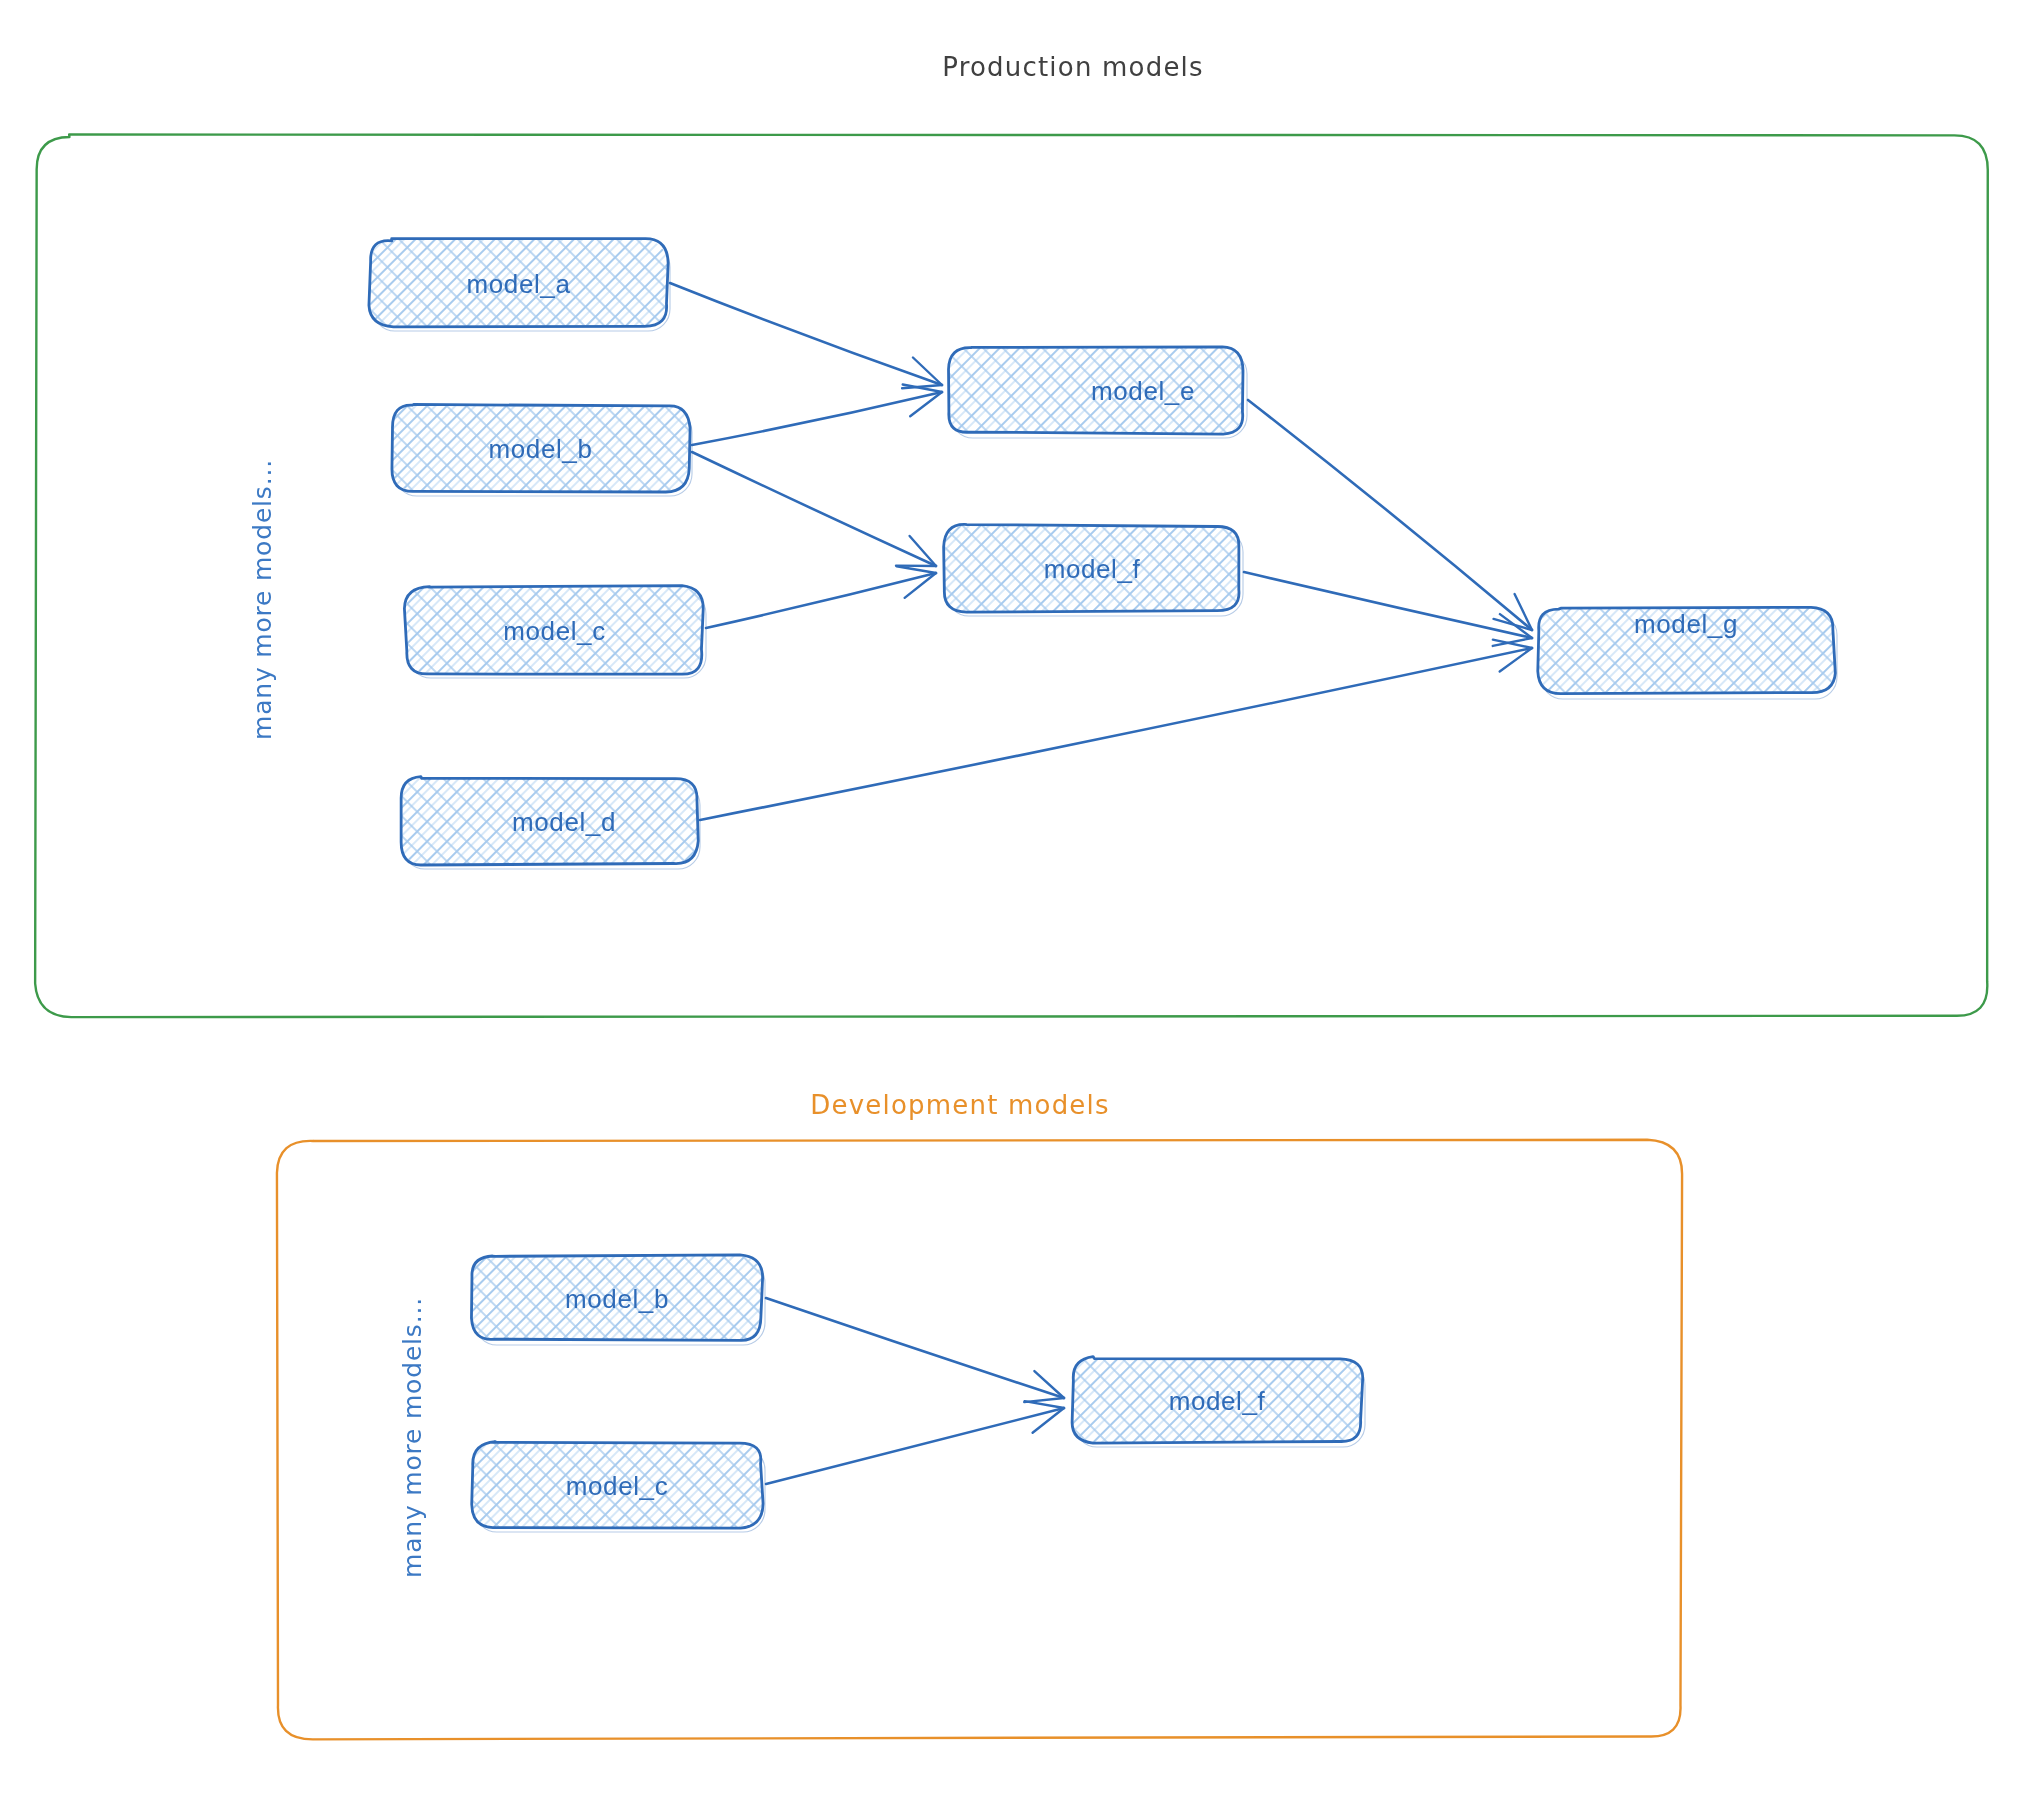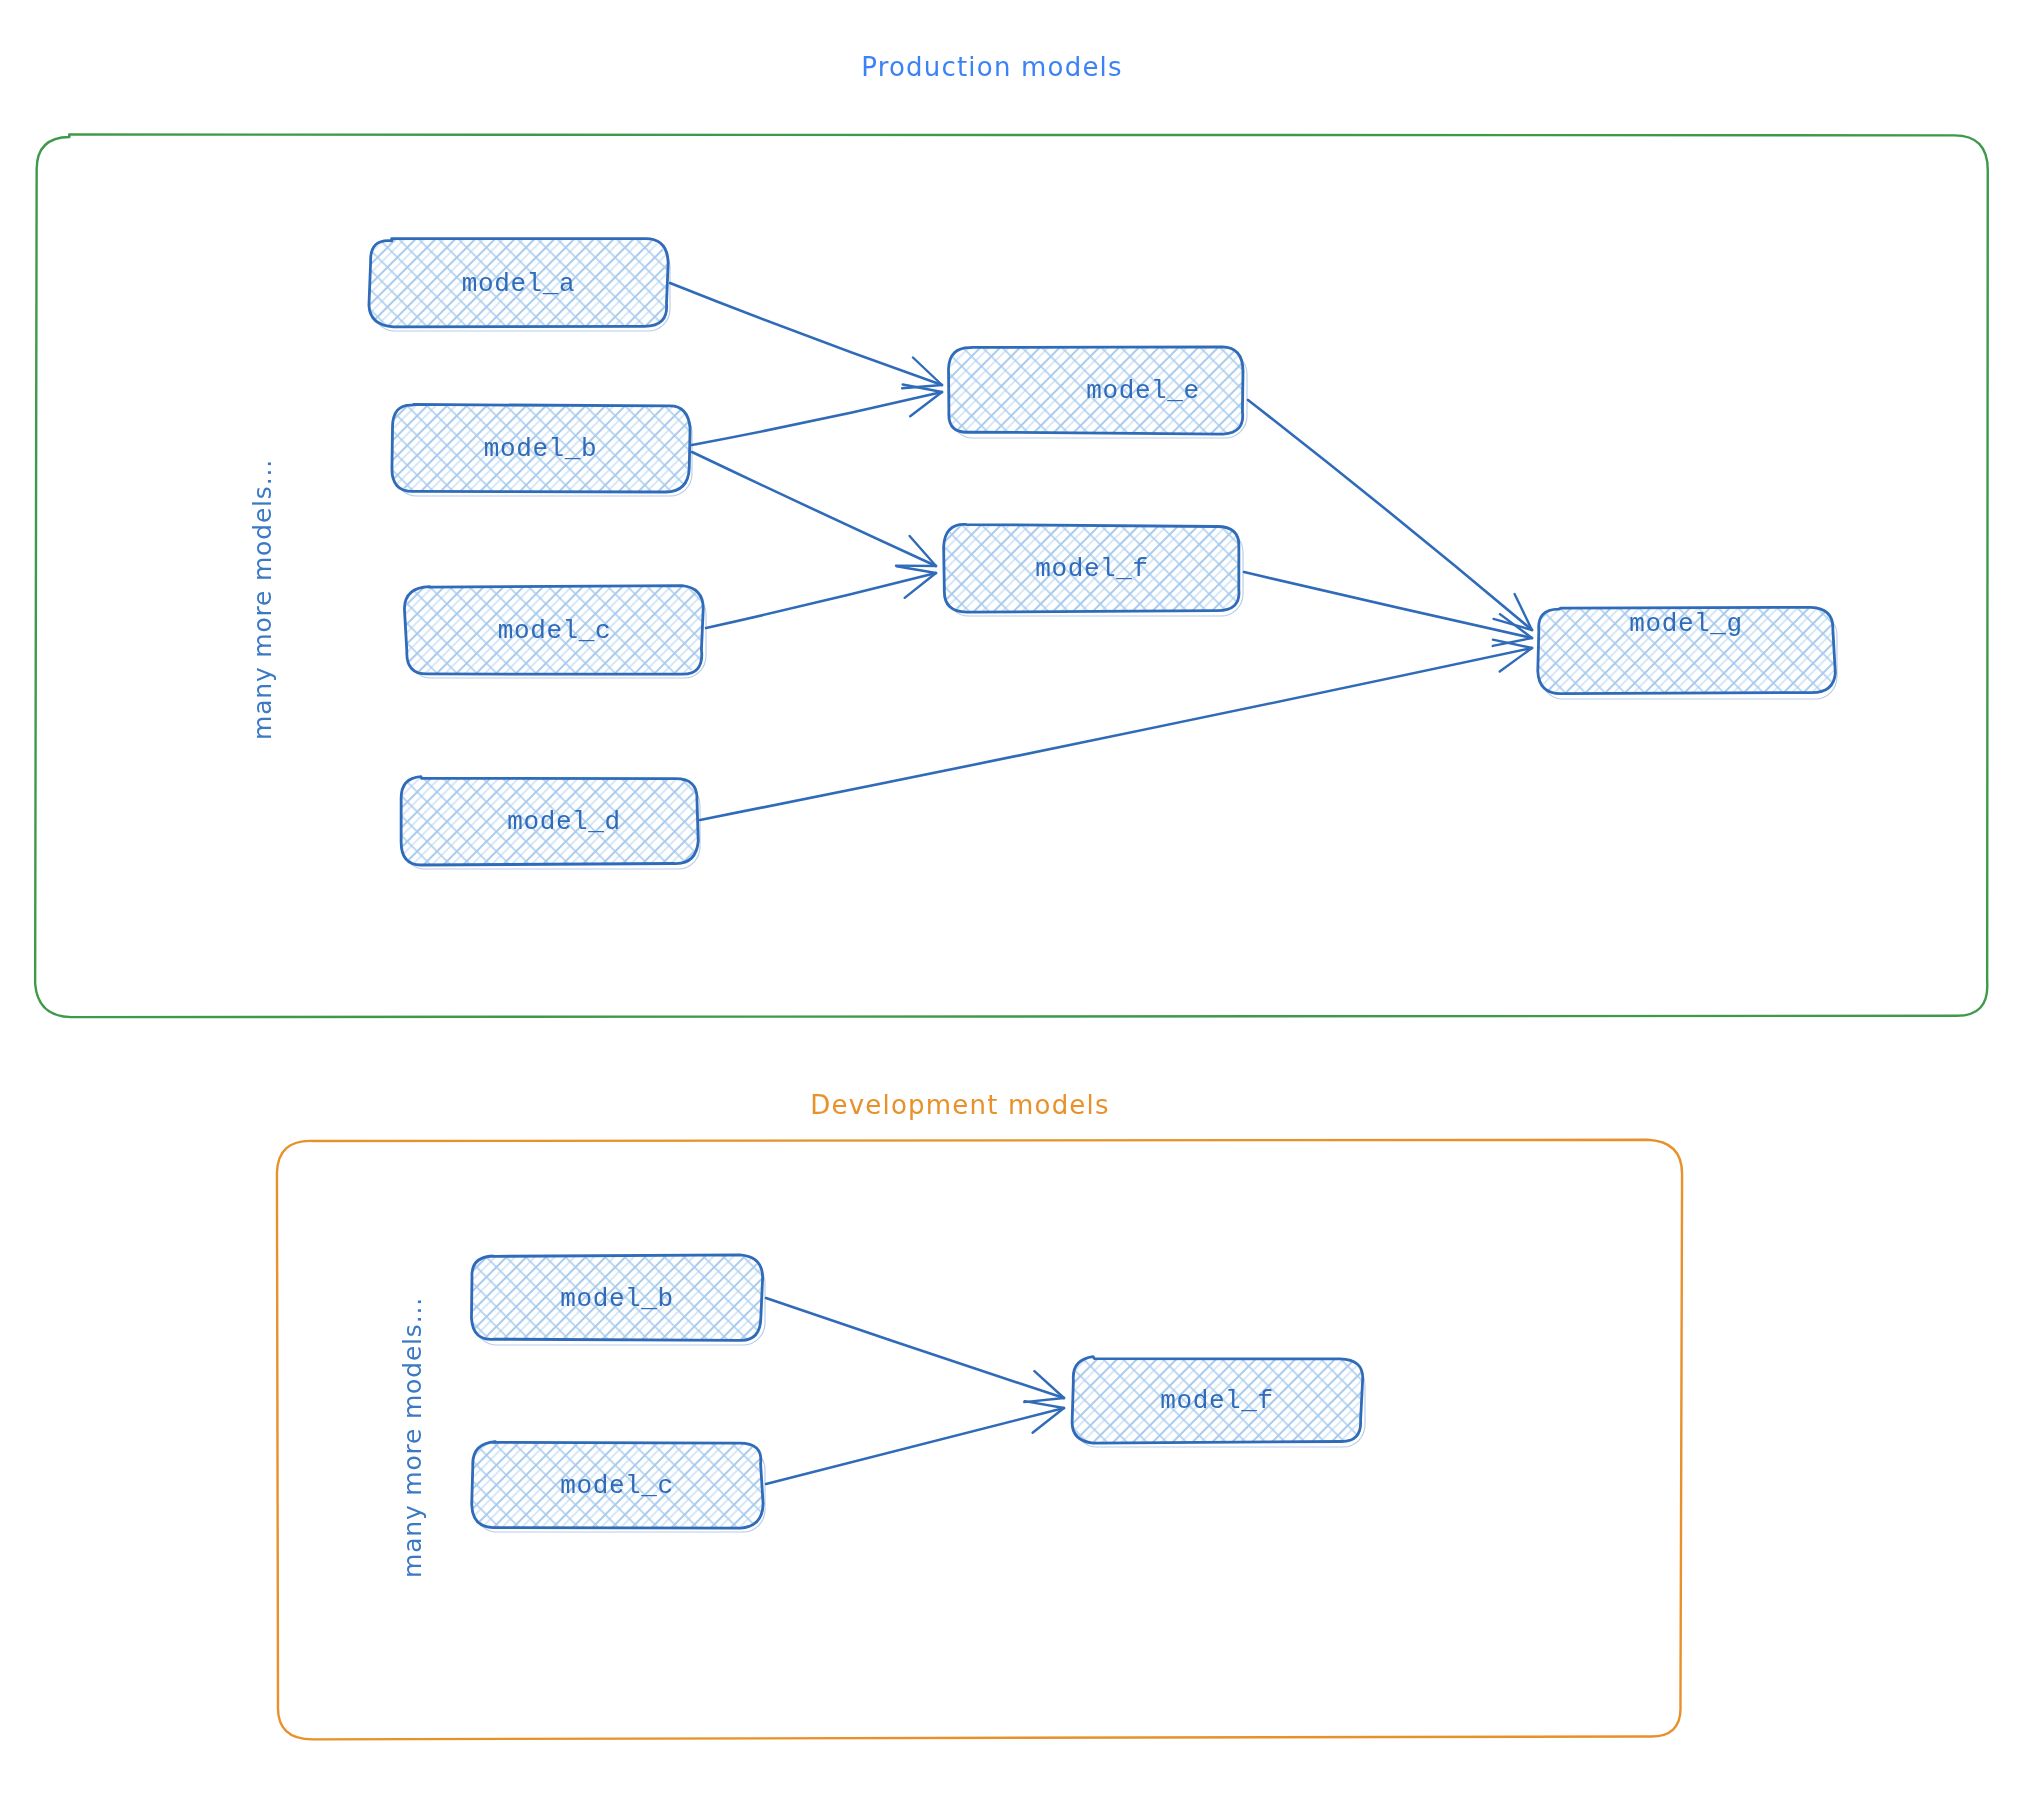--- a/index.html
+++ b/index.html
@@ -13,21 +13,21 @@
   .group-title{
     position:absolute;
     font-family:"DejaVu Sans", sans-serif;
     font-size:26px;
     letter-spacing:1.2px;
     white-space:nowrap;
     transform:translateX(-50%);
   }
   .node-label{
     position:absolute;
-    font-family:Liberation Mono, monospace;
+    font-family:Liberation Sans, sans-serif;
     font-size:26px;
     letter-spacing:0.6px;
     color:#2F6BB8;
     white-space:nowrap;
     transform:translate(-50%,-50%);
     pointer-events:none;
   }
   .side-note{
     position:absolute;
     font-family:"DejaVu Sans", sans-serif;
@@ -167,21 +167,21 @@
         <g>
           <rect x="1075" y="1363" width="290" height="84" rx="22" fill="none" stroke="#2F6BB8" stroke-width="1.1" opacity="0.35"></rect>
           <rect x="1072" y="1358" width="290" height="84" rx="22" fill="url(#hatch)"></rect>
           <rect x="1072" y="1358" width="290" height="84" rx="22" fill="url(#hatch2)"></rect>
           <path d="M 1094.3672150621037 1358.6143016825497 L 1340.1848781594006 1358.848807908245 Q 1363.566369248911 1359.4453994765158 1362.6852798472555 1378.9634902956725 L 1360.594679355712 1420.014941216267 Q 1361.89980239938 1442.2327766426993 1340.1566566475465 1441.4955146794653 L 1092.9482276919057 1443.067383672049 Q 1071.3994770054703 1440.4498477936022 1072.1441700824275 1421.3355594648679 L 1073.3773670210398 1380.1476718910726 Q 1071.7585590368876 1359.339789201198 1093.097783279744 1356.5449193001468 Z" fill="none" stroke="#2F6BB8" stroke-width="2.8" stroke-linecap="round" stroke-linejoin="round"></path>
         </g>
       </g>
   </svg>
 
   <div id="titles-layer">
-      <div class="group-title" style="left: 992px; top: 52px; color: #3b82f6;">Production models</div>
+      <div class="group-title" style="left: 1073px; top: 52px; color: #404040;">Production models</div>
       <div class="group-title" style="left: 960px; top: 1082px; color: rgb(232, 144, 42); margin-top: 8px;">Development models</div>
     </div>
   <div id="labels-layer">
       <div class="node-label" style="left: 518.5px; top: 284px;">model_a</div>
       <div class="node-label" style="left: 540.5px; top: 449px;">model_b</div>
       <div class="node-label" style="left: 554.5px; top: 631px;">model_c</div>
       <div class="node-label" style="left: 564px; top: 822px;">model_d</div>
       <div class="node-label" style="left: 1143px; top: 391px;">model_e</div>
       <div class="node-label" style="left: 1092px; top: 569px;">model_f</div>
       <div class="node-label" style="left: 1686px; top: 624px;">model_g</div>

